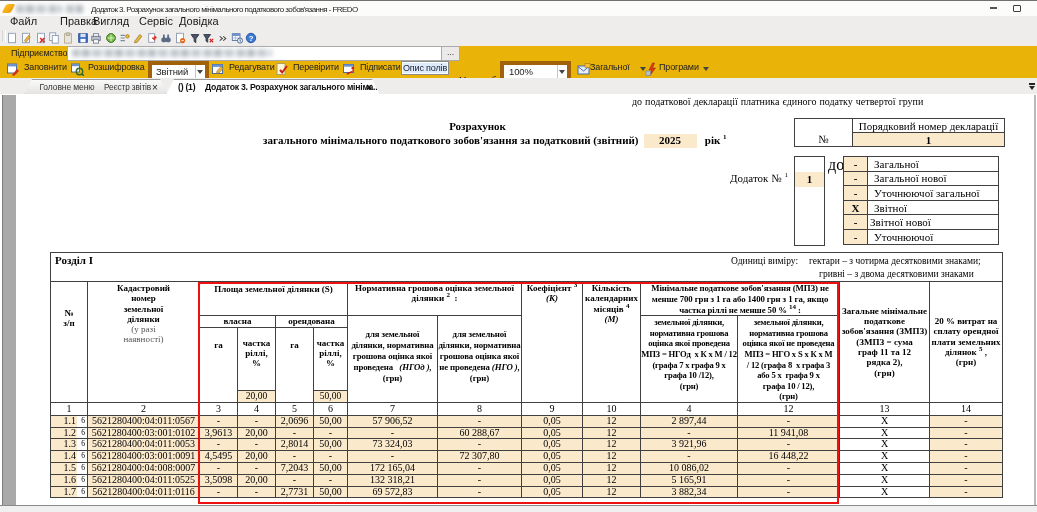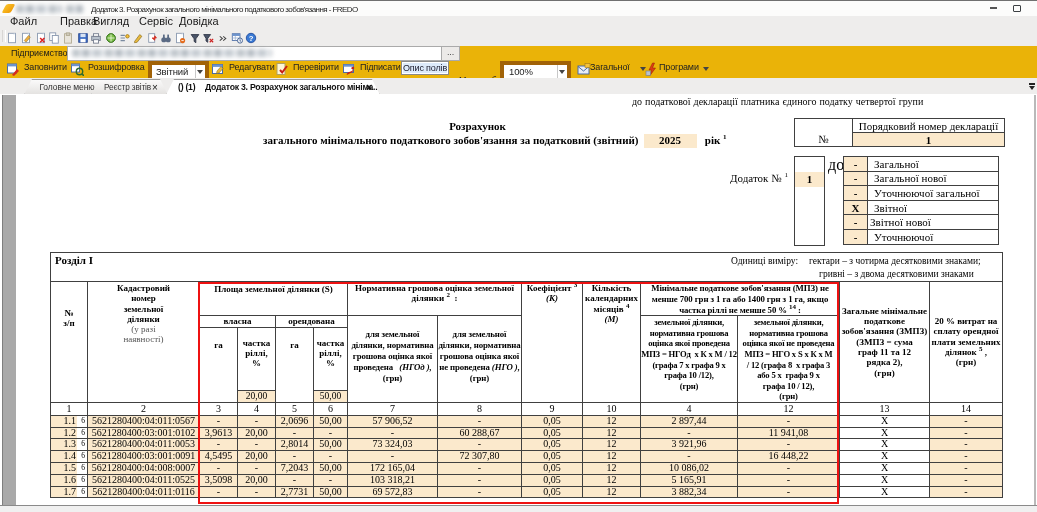--- a/index.html
+++ b/index.html
@@ -447,21 +447,21 @@
 <tr class="drow">
         <td class="nb c1cell">
           <span class="c1tan">1.6</span>
           <sup class="c1sup">6</sup>
         </td>
         <td class="tan nb">5621280400:04:011:0525</td>
         <td class="tan nb">3,5098</td>
         <td class="tan nb">20,00</td>
         <td class="tan nb">-</td>
         <td class="tan nb">-</td>
-        <td class="tan nb">103 318,21</td>
+        <td class="tan nb">132 318,21</td>
         <td class="tan nb">-</td>
         <td class="tan nb">0,05</td>
         <td class="tan nb">12</td>
         <td class="tan nb">5 165,91</td>
         <td class="tan nb">-</td>
         <td class="nb">X</td>
         <td class="tan nb">-</td>
       </tr>
 <tr class="drow">
         <td class="nb c1cell">

